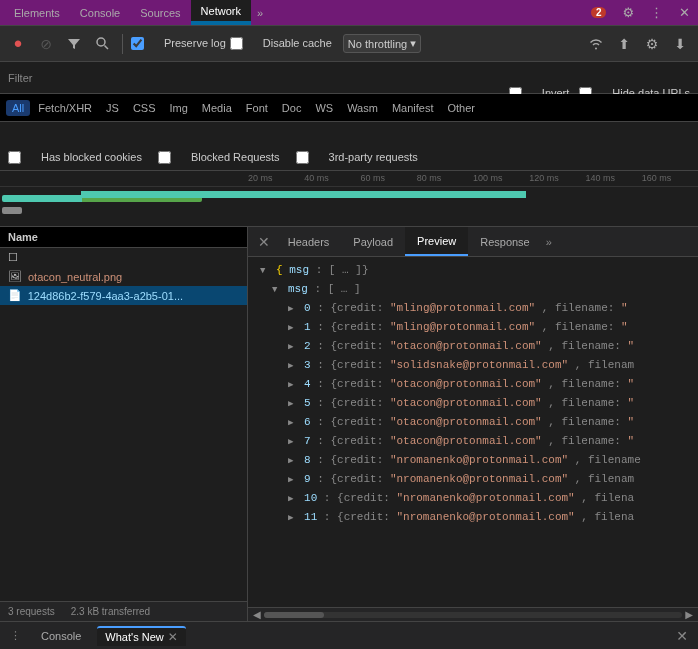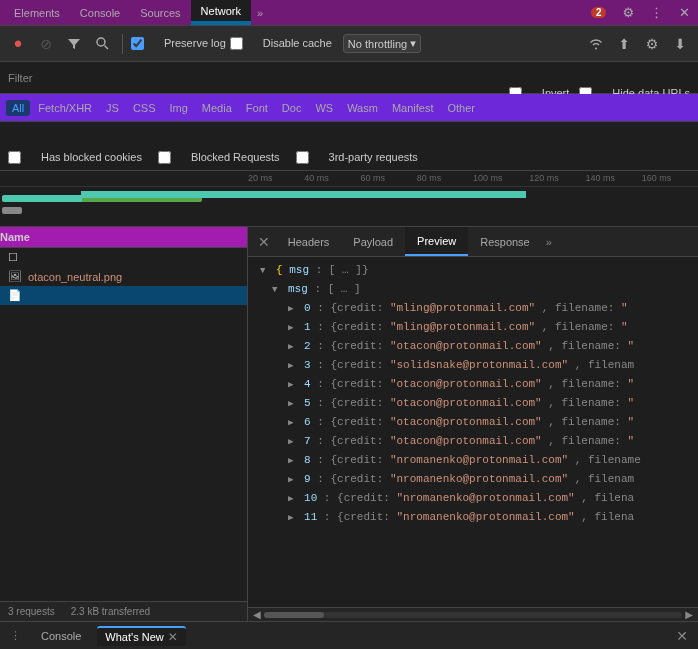--- a/index.html
+++ b/index.html
@@ -143,21 +143,21 @@
       align-items: center;
       gap: 10px;
       margin-left: auto;
       margin-top: 32px;
     }
 
     
     .type-row {
       display: flex;
       align-items: center;
-      background: #6d28d9;
+      background: #000000;
       border-bottom: 1px solid #444;
       height: 28px;
       padding: 0 6px;
       gap: 2px;
       flex-shrink: 0;
     }
     .type-btn {
       background: none;
       border: none;
       color: #aaa;
@@ -223,22 +223,22 @@
     .file-list-pane {
       width: 248px;
       border-right: 1px solid #444;
       display: flex;
       flex-direction: column;
       background: #1e1e1e;
       flex-shrink: 0;
       overflow: hidden;
     }
     .file-list-header {
-      padding: 4px 0;
-      background: #a21caf;
+      padding: 4px 8px;
+      background: #000000;
       border-bottom: 1px solid #444;
       color: #ccc;
       font-size: 11px;
       font-weight: bold;
     }
     .file-list {
       flex: 1;
       overflow-y: auto;
     }
     .file-item {
@@ -572,20 +572,21 @@
     <div class="file-list">
       <div class="file-item">
         <span class="file-icon">☐</span>
       </div>
       <div class="file-item">
         <span class="file-icon">🖼</span>
         <span class="file-name img">otacon_neutral.png</span>
       </div>
       <div class="file-item selected">
         <span class="file-icon">📄</span>
+        <span class="file-name uuid">124d86b2-f579-4aa3-a2b5-01...</span>
       </div>
     </div>
     <div class="file-list-footer">
       <span>3 requests</span>
       <span>2.3 kB transferred</span>
     </div>
   </div>
 
   <div class="preview-pane">
     <div class="preview-tabs">

